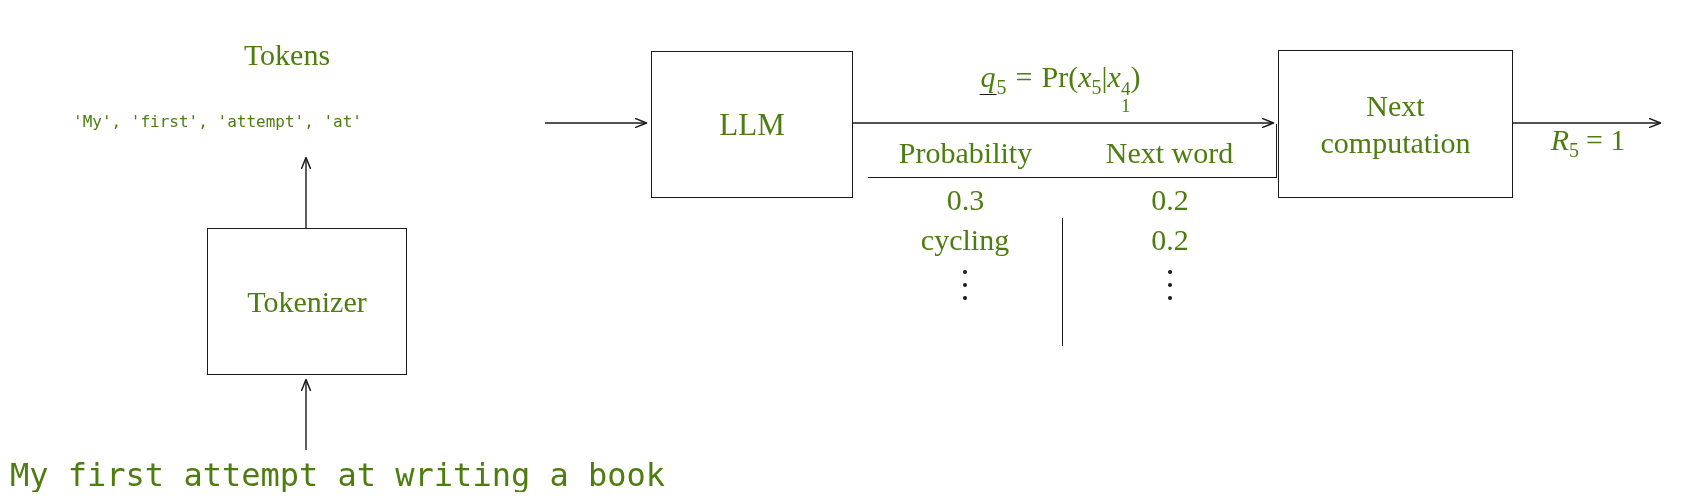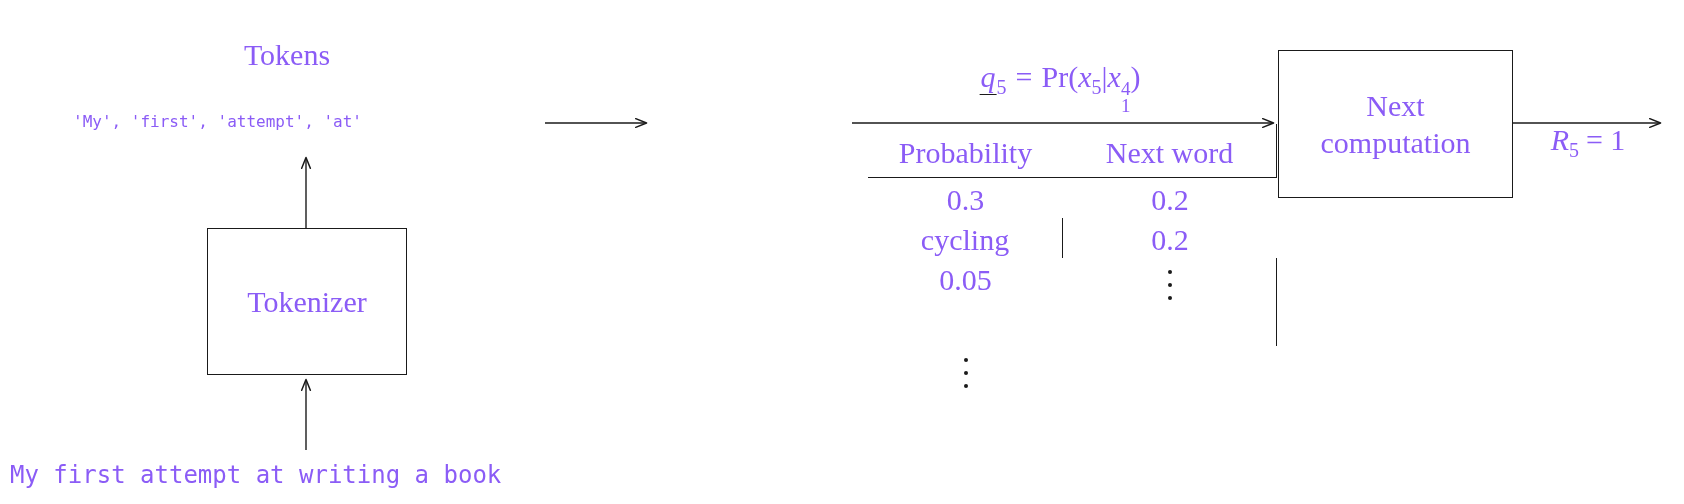--- a/index.html
+++ b/index.html
@@ -1,30 +1,30 @@
 <!DOCTYPE html>
 <html><head>
 <meta charset="utf-8">
 <style>
   html,body{margin:0;padding:0;background:#ffffff;}
   .canvas{
     position:relative;width:1684px;height:492px;background:#ffffff;
-    font-family:"Liberation Serif","DejaVu Serif",serif;color:#8b5cf6;
+    font-family:"Liberation Serif","DejaVu Serif",serif;color:#4d7c0f;
     overflow:hidden;
   }
   .layer{position:absolute;left:0;top:0;}
   .abs{position:absolute;white-space:nowrap;}
   .center-x{transform:translateX(-50%);}
 
   
   .serif{font-family:"Liberation Serif","DejaVu Serif",serif;}
   .mono{font-family:"DejaVu Sans Mono","Liberation Mono",monospace;}
   .tokens-label{font-size:30px;line-height:32px;}
   .tokens-text{font-size:16px;line-height:32px;letter-spacing:0px;}
-  .sentence{font-size:24px;line-height:34px;}
+  .sentence{font-size:32px;line-height:34px;}
 
   
   .node-box{
     position:absolute;border:1.6px solid #1a1a1a;background:#ffffff;
     display:flex;flex-direction:column;align-items:center;justify-content:center;
     font-size:30px;line-height:37px;text-align:center;
   }
   .llm-box{left:651px;top:51px;width:200px;height:145px;font-size:31px;}
   .tokenizer-box{left:207px;top:228px;width:198px;height:145px;}
   .rank-box{left:1278px;top:50px;width:233px;height:146px;}
@@ -77,40 +77,42 @@
   <div class="abs center-x serif tokens-label" style="left:287px;top:39px;">Tokens</div>
 
   <div class="abs mono tokens-text" style="left:73px;top:106px;">'My', 'first', 'attempt', 'at'</div>
 
   <div class="node-box tokenizer-box">
     <span>Tokenizer</span>
   </div>
 
   <div class="abs mono sentence" style="left:10px;top:458px;">My first attempt at writing a book</div>
 
+  <div class="node-box llm-box">
+    <span>LLM</span>
+  </div>
 
   <div class="abs center-x math formula">
     <span class="uq">q</span><sub>5</sub><span class="op">=</span><span class="rm">Pr(</span><i>x</i><sub>5</sub><span class="rm">|</span><i>x</i><span class="supsub">
         <span>4</span>
         <span>1</span>
       </span><span class="rm">)</span>
   </div>
 
   <div class="prob-table serif">
     <div class="pt-header">Probability</div>
     <div class="pt-header pt-col1">Next word</div>
 
     <div class="pt-cell">0.3</div>
 
     <div class="pt-cell">0.2</div>
 
     <div class="pt-cell pt-col1">cycling</div>
     <div class="pt-cell">0.2</div>
 
-    <div class="pt-cell">0.05</div>
 
     <div class="pt-dots pt-col1">
       <span class="vdots">
           <i></i>
           <i></i>
           <i></i>
         </span>
     </div>
     <div class="pt-dots">
       <span class="vdots">

